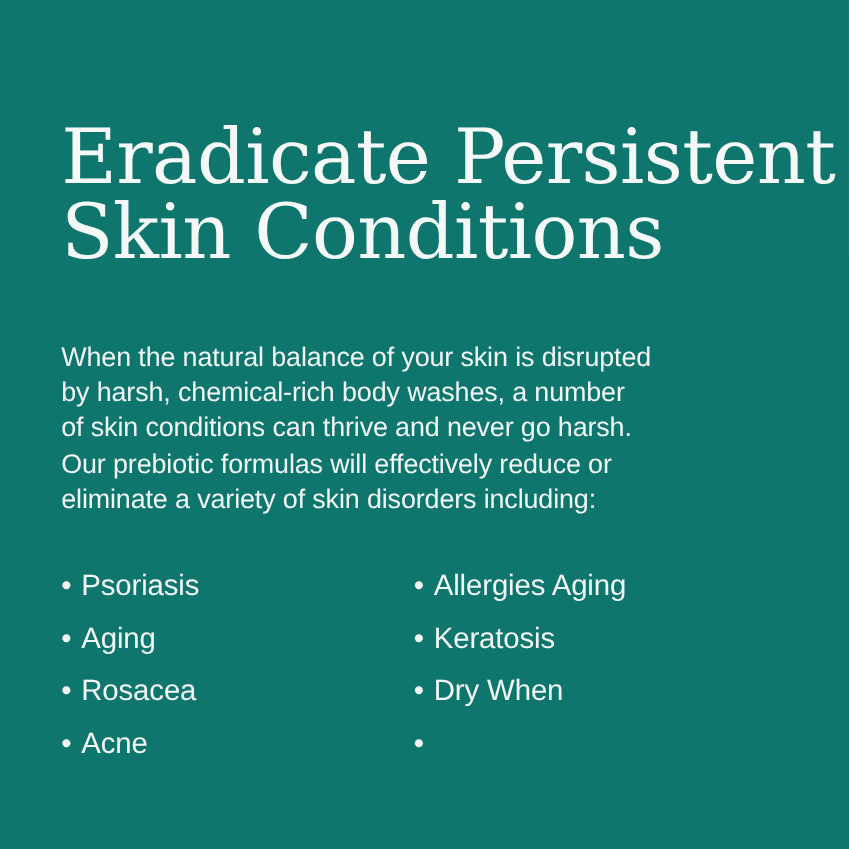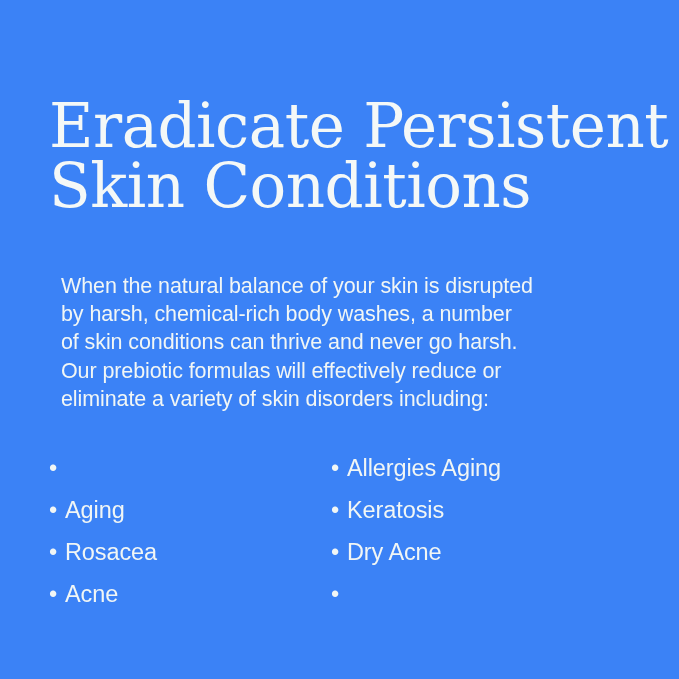--- a/index.html
+++ b/index.html
@@ -89,40 +89,41 @@
     font-size: 23.5px;
     line-height: 42px;
   }
   .list-item .label {
     flex: 0 0 auto;
   }
 </style>
 </head>
 <body style="background: rgb(74, 133, 142);">
 
-<div class="card" style="background: #3b82f6;">
+<div class="card" style="background: #0f766e;">
 
   <div class="heading" style="color: rgb(244, 248, 247);">
     <span class="hline">Eradicate Persistent</span>
     <span class="hline">Skin Conditions</span>
   </div>
 
-  <div class="intro" style="color: rgb(241, 246, 245); margin-left: 12px;">
+  <div class="intro" style="color: rgb(241, 246, 245);">
     <span class="pline">When the natural balance of your skin is disrupted</span>
     <span class="pline">by harsh, chemical-rich body washes, a number</span>
     <span class="pline">of skin conditions can thrive and never go harsh.</span>
     <span class="pline">Our prebiotic formulas will effectively reduce or</span>
     <span class="pline">eliminate a variety of skin disorders including:</span>
   </div>
 
   <div class="lists">
 
     <div class="list-col col-left">
       <div class="list-item" style="color: rgb(241, 246, 245);">
         <span class="dot" style="color: rgb(241, 246, 245);">•</span>
+        <span class="label">Psoriasis</span>
       </div>
       <div class="list-item" style="color: rgb(241, 246, 245);">
         <span class="dot" style="color: rgb(241, 246, 245);">•</span>
         <span class="label">Aging</span>
       </div>
       <div class="list-item" style="color: rgb(241, 246, 245);">
         <span class="dot" style="color: rgb(241, 246, 245);">•</span>
         <span class="label">Rosacea</span>
       </div>
       <div class="list-item" style="color: rgb(241, 246, 245);">
@@ -135,21 +136,21 @@
       <div class="list-item" style="color: rgb(241, 246, 245);">
         <span class="dot" style="color: rgb(241, 246, 245);">•</span>
         <span class="label">Allergies Aging</span>
       </div>
       <div class="list-item" style="color: rgb(241, 246, 245);">
         <span class="dot" style="color: rgb(241, 246, 245);">•</span>
         <span class="label">Keratosis</span>
       </div>
       <div class="list-item" style="color: rgb(241, 246, 245);">
         <span class="dot" style="color: rgb(241, 246, 245);">•</span>
-        <span class="label">Dry Acne</span>
+        <span class="label">Dry When</span>
       </div>
       <div class="list-item" style="color: rgb(241, 246, 245);">
         <span class="dot" style="color: rgb(241, 246, 245);">•</span>
       </div>
     </div>
 
   </div>
 </div>
 
 </body></html>

